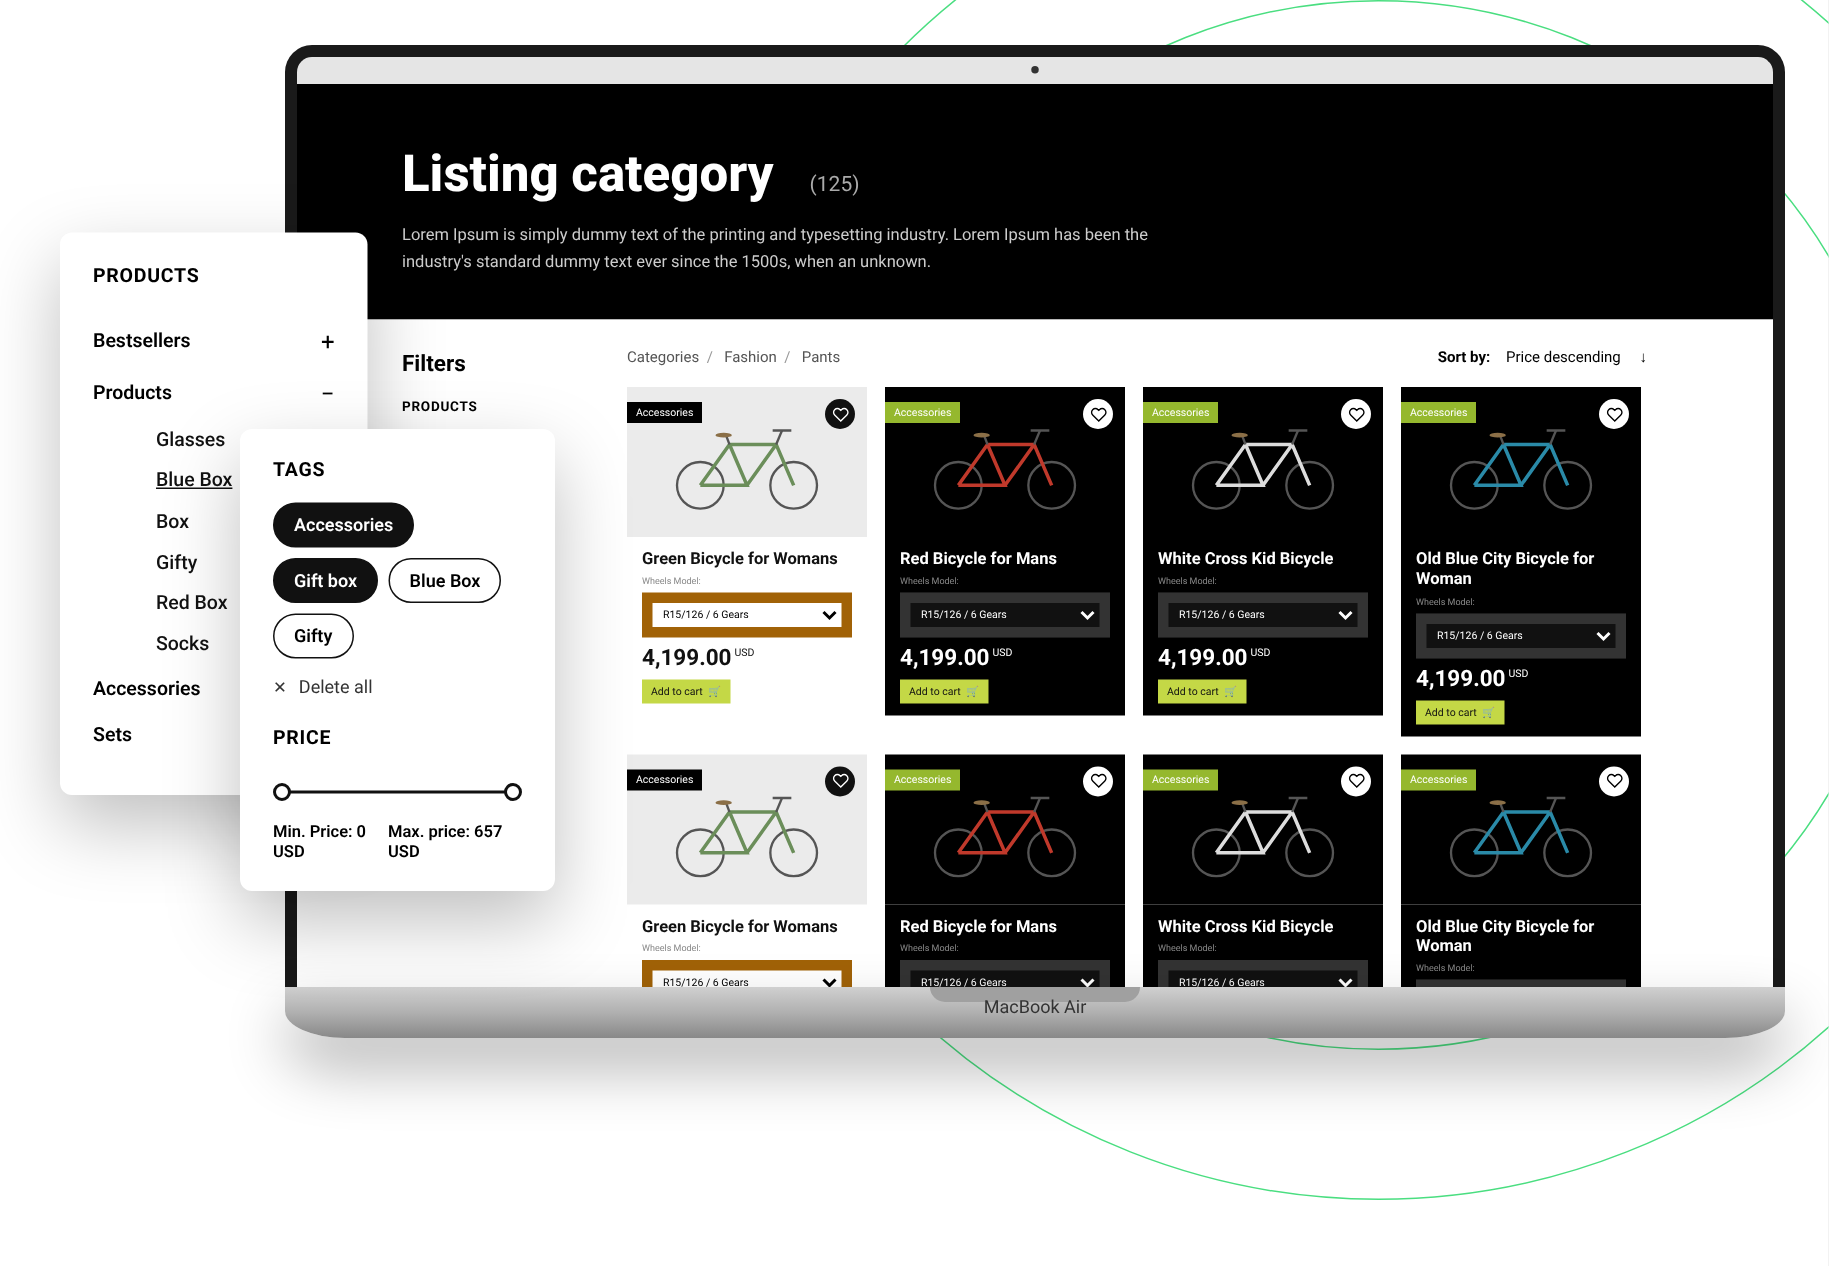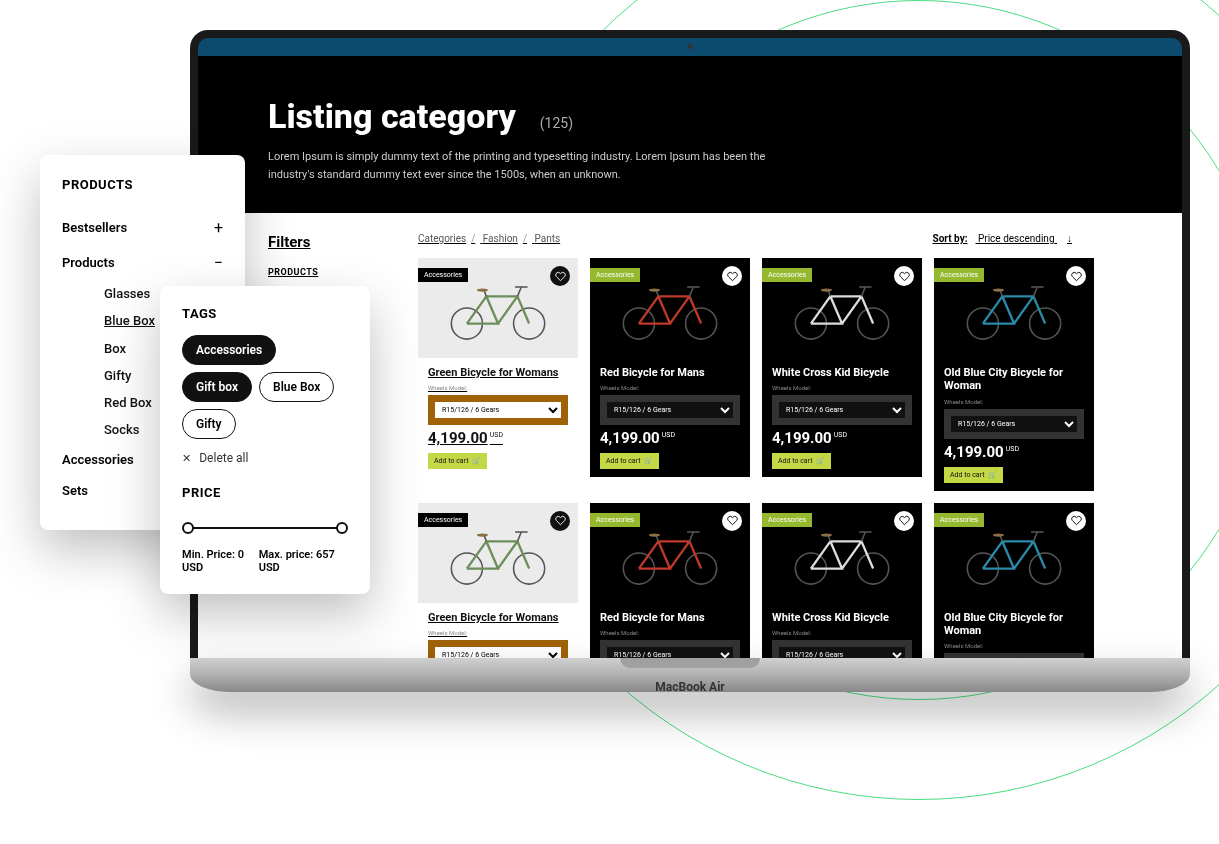--- a/index.html
+++ b/index.html
@@ -8,40 +8,40 @@
 
 .green-circles { position: absolute; right: -150px; top: -100px; width: 900px; height: 900px; z-index: 0; }
 .green-circles div { position: absolute; border: 1px solid #4ade80; border-radius: 50%; }
 .gc1 { width: 900px; height: 900px; top: 0; left: 0; }
 .gc2 { width: 700px; height: 700px; top: 100px; left: 100px; }
 .gc3 { width: 500px; height: 500px; top: 200px; left: 200px; }
 .gc4 { width: 300px; height: 300px; top: 300px; left: 300px; }
 
 
 .laptop { position: absolute; left: 190px; top: 30px; width: 1000px; z-index: 2; }
-.laptop-screen { background: #0c4a6e; border: 8px solid #1a1a1a; border-bottom: none; border-radius: 18px 18px 0 0; padding-top: 18px; height: 628px; overflow: hidden; position: relative; text-decoration: underline; }
+.laptop-screen { background: #e5e5e5; border: 8px solid #1a1a1a; border-bottom: none; border-radius: 18px 18px 0 0; padding-top: 18px; height: 628px; overflow: hidden; position: relative; }
 .laptop-camera { position: absolute; top: 6px; left: 50%; transform: translateX(-50%); width: 5px; height: 5px; border-radius: 50%; background: #333; }
 .laptop-base { height: 34px; background: linear-gradient(to bottom, #d0d0d0 0%, #b0b0b0 50%, #888 100%); border-radius: 0 0 40px 40px / 0 0 18px 18px; position: relative; box-shadow: 0 20px 40px rgba(0,0,0,.3); }
-.laptop-base span { position: absolute; top: 22px; left: 50%; transform: translateX(-50%); color: #333; font-size: 12px; font-weight: 700; }
+.laptop-base span { position: absolute; top: 6px; left: 50%; transform: translateX(-50%); color: #333; font-size: 12px; font-weight: 400; }
 .laptop-notch { position: absolute; top: 0; left: 50%; transform: translateX(-50%); width: 140px; height: 10px; background: #a0a0a0; border-radius: 0 0 10px 10px; }
 
 
 .page-header { background: #000; color: #fff; padding: 40px 70px 30px; }
 .page-header h1 { font-size: 34px; font-weight: 800; display: inline-block; margin-right: 20px; }
 .page-header .count { color: #aaa; font-size: 14px; }
 .page-header p { margin-top: 12px; font-size: 11px; line-height: 1.6; color: #ccc; max-width: 520px; }
 
 .page-body { background: #fff; padding: 20px 0 0 70px; display: flex; gap: 30px; }
 .filters-col { width: 120px; flex-shrink: 0; }
 .filters-col h3 { font-size: 15px; font-weight: 700; margin-bottom: 16px; }
 .filters-col .label { font-size: 9px; font-weight: 700; letter-spacing: .5px; margin-bottom: 8px; }
 .filters-col .del { font-size: 9px; color: #555; margin: 14px 0 16px; display: flex; align-items: center; gap: 5px; }
 
 .products-col { flex: 1; }
-.products-top { display: flex; justify-content: space-between; align-items: center; font-size: 10px; margin-bottom: 14px; padding-right: 110px; gap: 38px; }
+.products-top { display: flex; justify-content: space-between; align-items: center; font-size: 10px; margin-bottom: 14px; padding-right: 84px; gap: 38px; }
 .breadcrumb { color: #555; }
 .breadcrumb span { margin: 0 5px; color: #999; }
 .sortby b { font-weight: 700; margin-right: 8px; }
 .sortby .arrow { margin-left: 10px; }
 
 .grid { display: grid; grid-template-columns: repeat(4, 160px); gap: 12px; }
 .card { position: relative; font-size: 9px; }
 .card .img { height: 100px; display: flex; align-items: center; justify-content: center; }
 .card.light .img { background: #ebebeb; }
 .card.dark .img { background: #000; }

